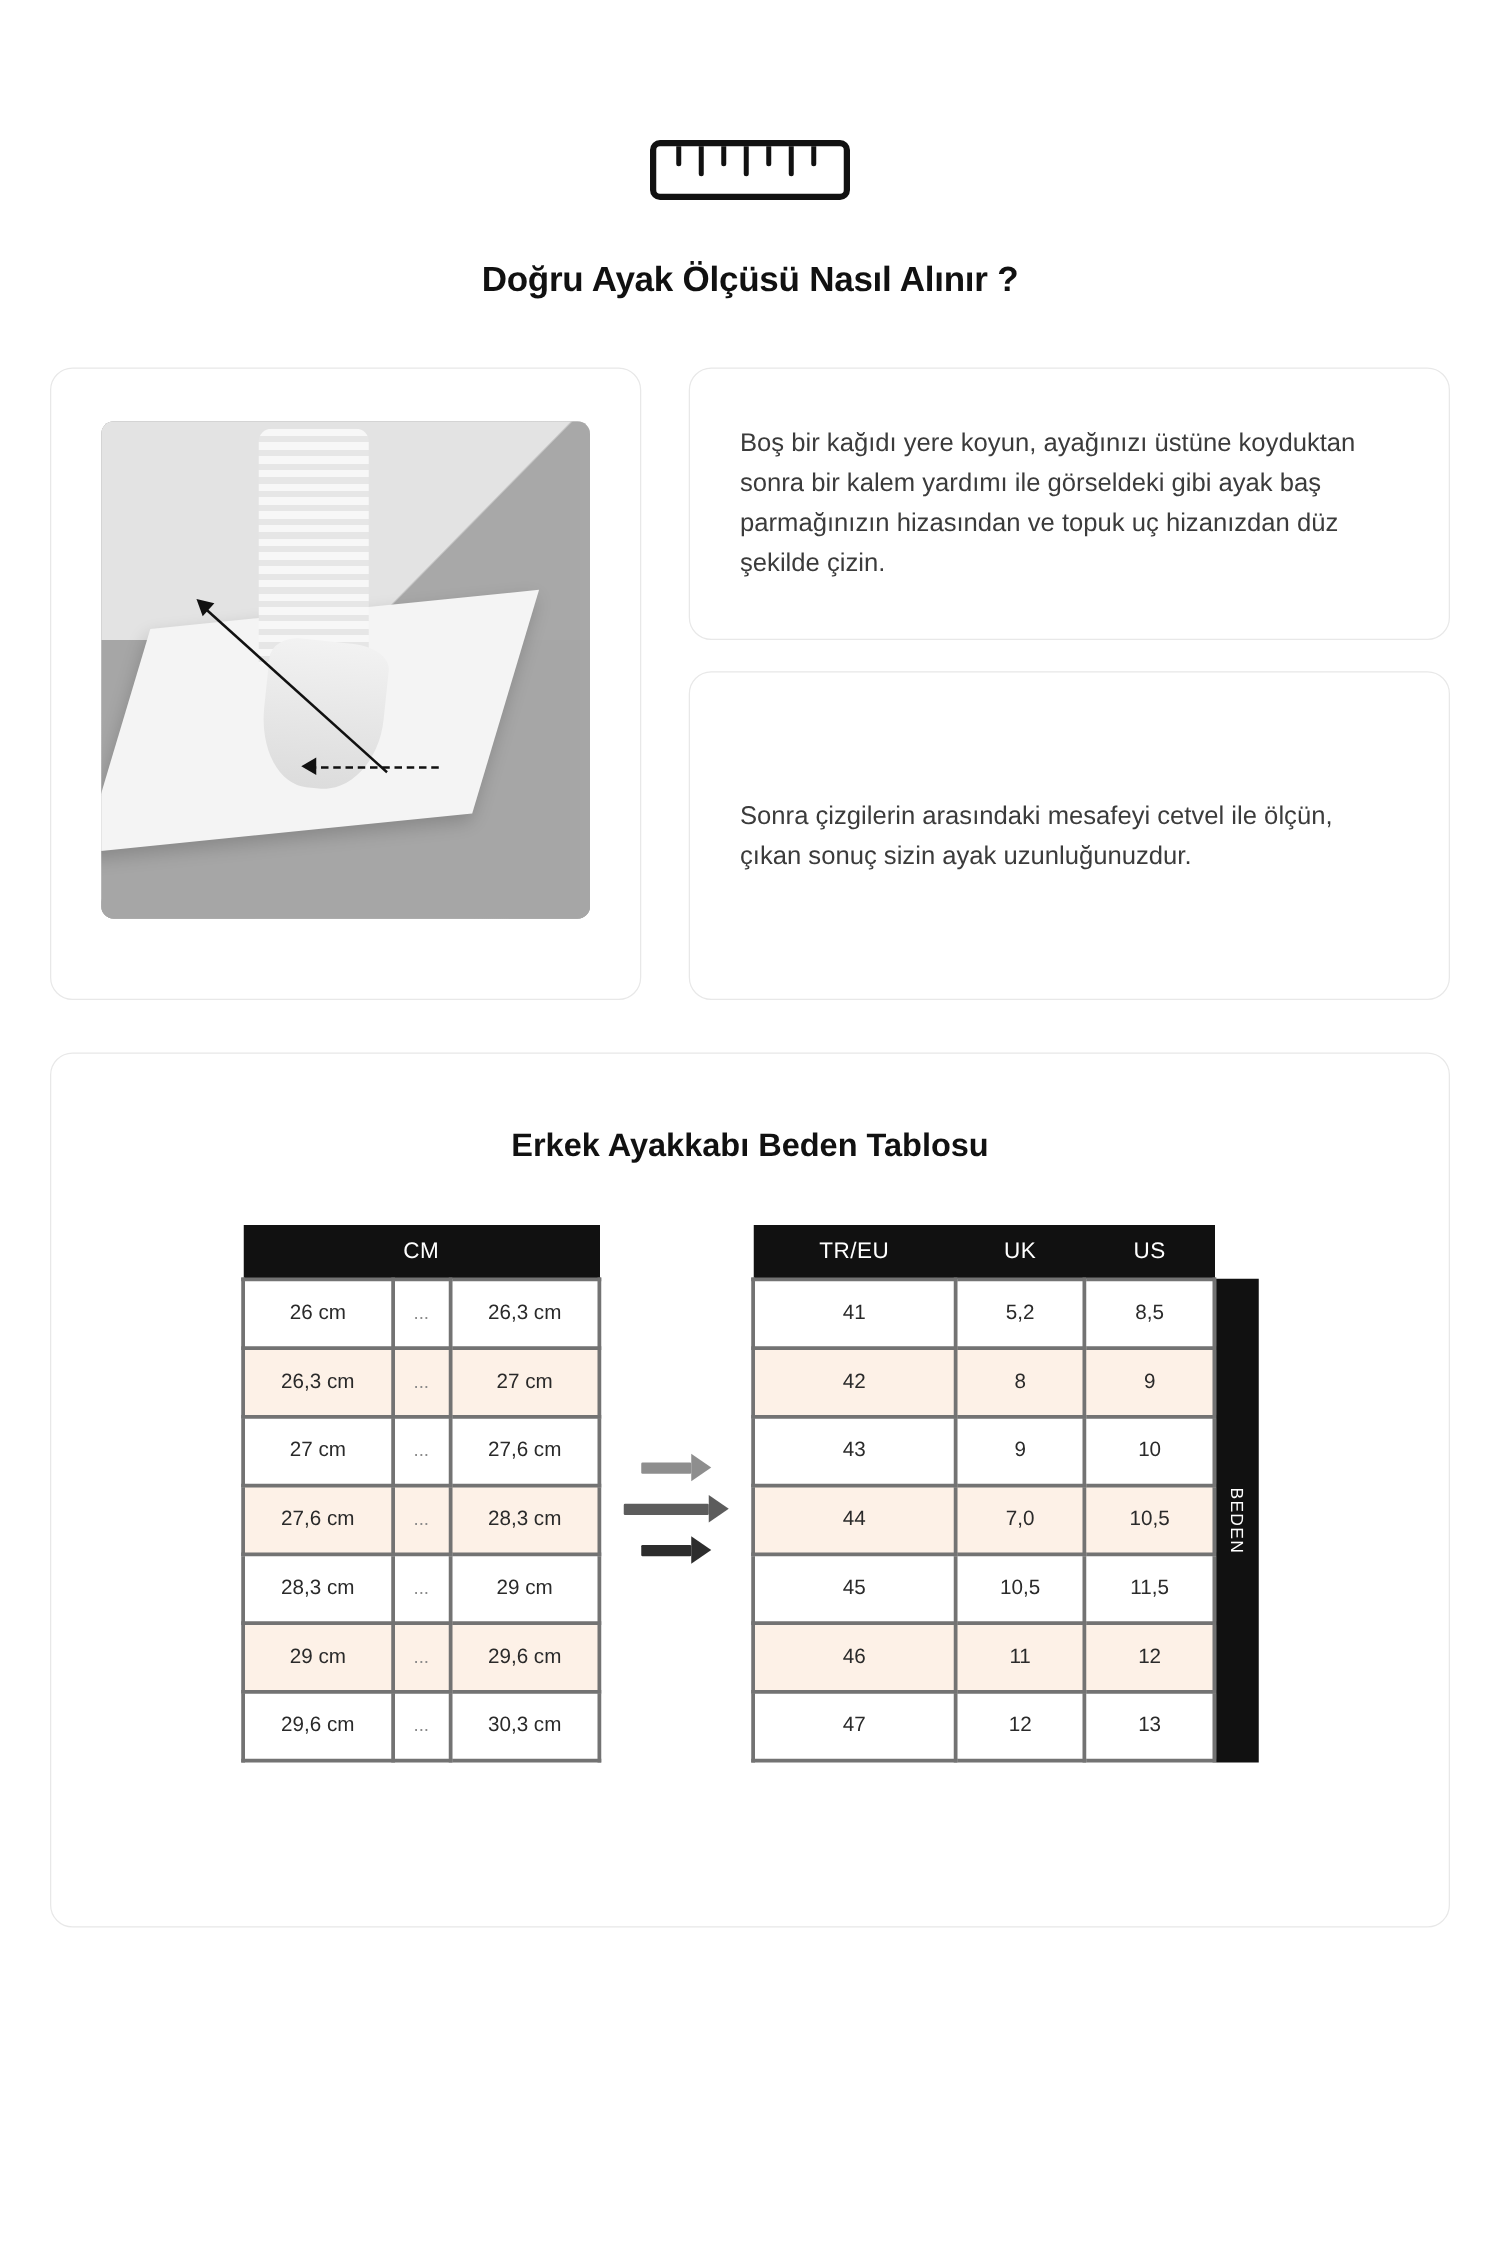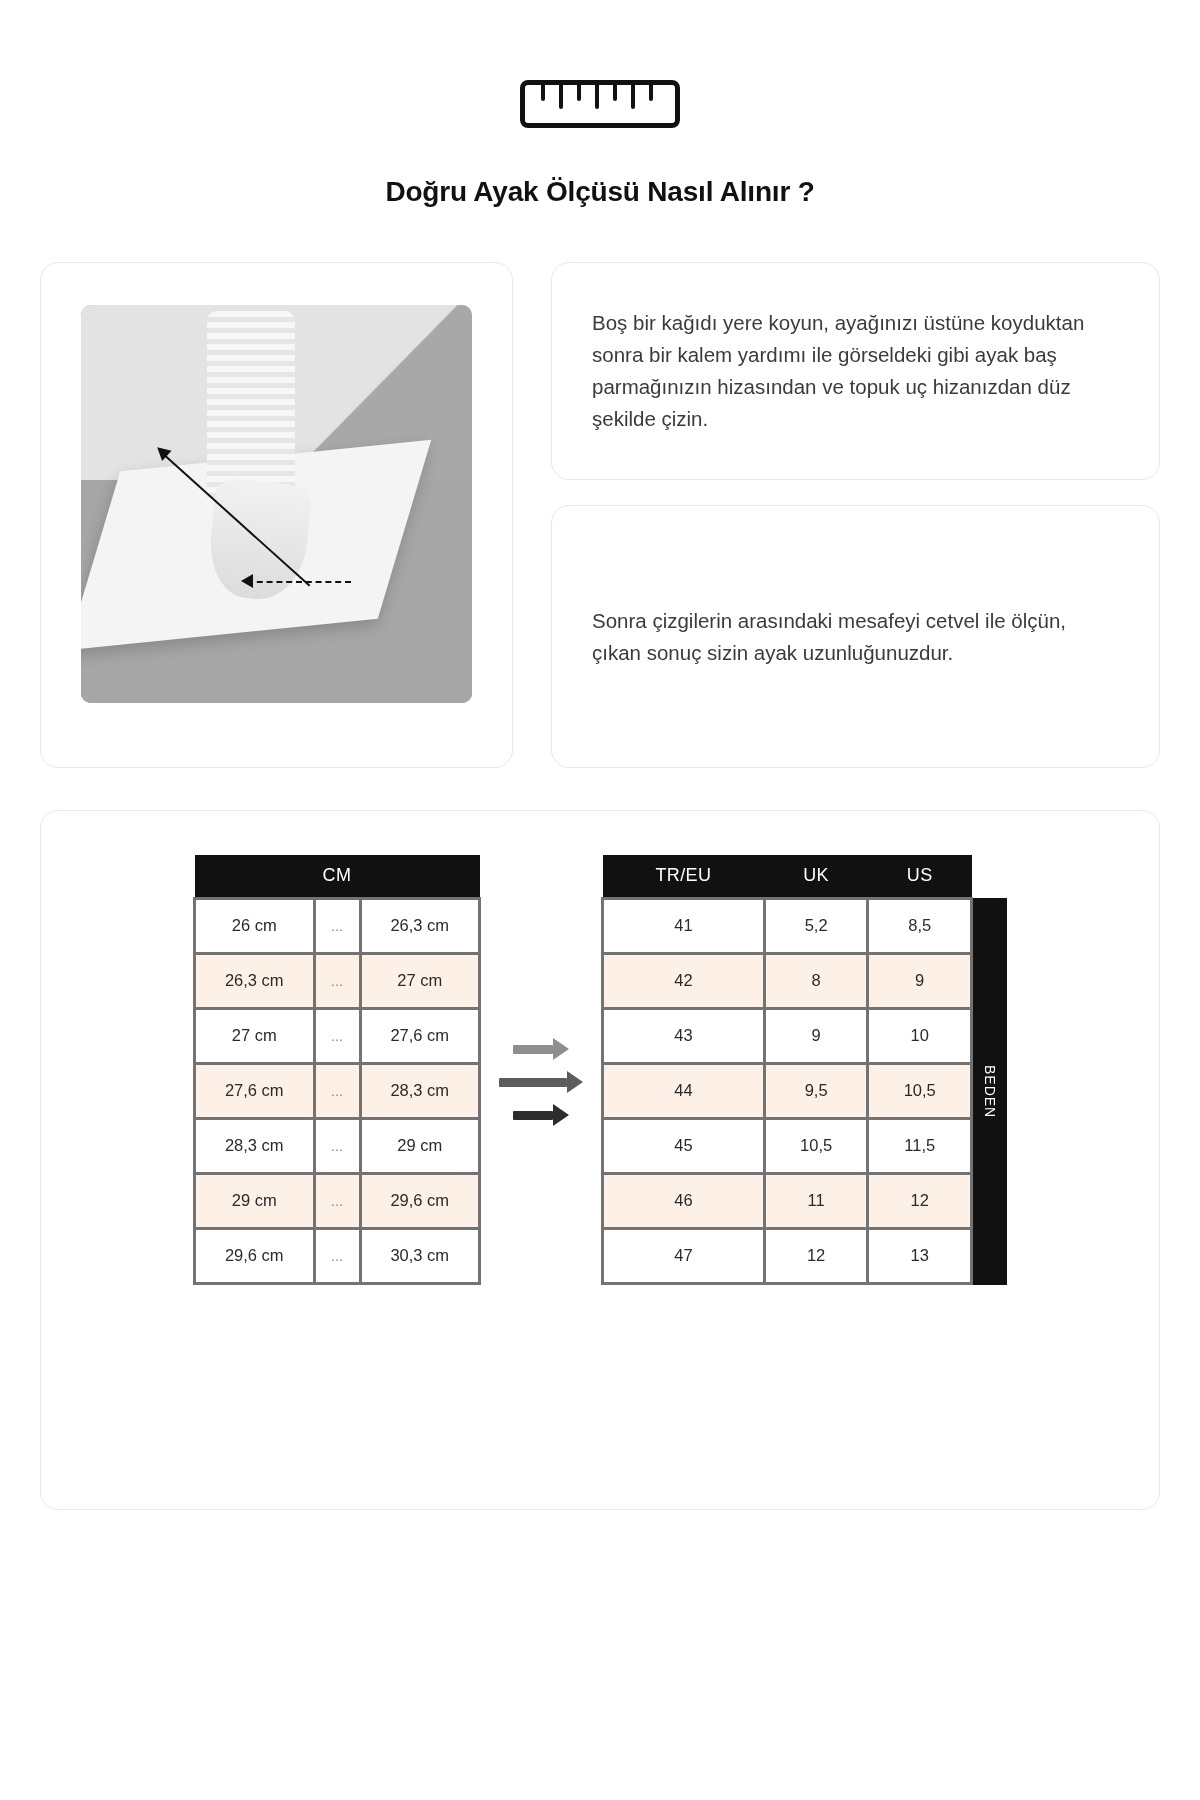--- a/index.html
+++ b/index.html
@@ -15,21 +15,21 @@
   .page {
     position: relative;
     width: 1200px;
     height: 1800px;
     background: #ffffff;
     overflow: hidden;
   }
   .content {
     width: 1120px;
     margin: 0 auto;
-    padding-top: 80px;
+    padding-top: 112px;
   }
 
   
   .ruler-wrap {
     display: flex;
     justify-content: center;
     margin-bottom: 48px;
   }
   .ruler {
     width: 160px;
@@ -329,20 +329,21 @@
         <div class="card text-card one">
           <p>Boş bir kağıdı yere koyun, ayağınızı üstüne koyduktan sonra bir kalem yardımı ile görseldeki gibi ayak baş parmağınızın hizasından ve topuk uç hizanızdan düz şekilde çizin.</p>
         </div>
         <div class="card text-card two">
           <p>Sonra çizgilerin arasındaki mesafeyi cetvel ile ölçün, çıkan sonuç sizin ayak uzunluğunuzdur.</p>
         </div>
       </div>
     </div>
 
     <div class="card table-card">
+      <h2 class="table-title">Erkek Ayakkabı Beden Tablosu</h2>
 
       <div class="tables-row">
 
         <table class="cm-table">
           <thead>
             <tr>
               <th colspan="3">CM</th>
             </tr>
           </thead>
           <tbody>
@@ -419,21 +420,21 @@
                 <td>8</td>
                 <td>9</td>
               </tr>
               <tr>
                 <td>43</td>
                 <td>9</td>
                 <td>10</td>
               </tr>
               <tr class="alt">
                 <td>44</td>
-                <td>9,5</td>
+                <td>7,0</td>
                 <td>10,5</td>
               </tr>
               <tr>
                 <td>45</td>
                 <td>10,5</td>
                 <td>11,5</td>
               </tr>
               <tr class="alt">
                 <td>46</td>
                 <td>11</td>

